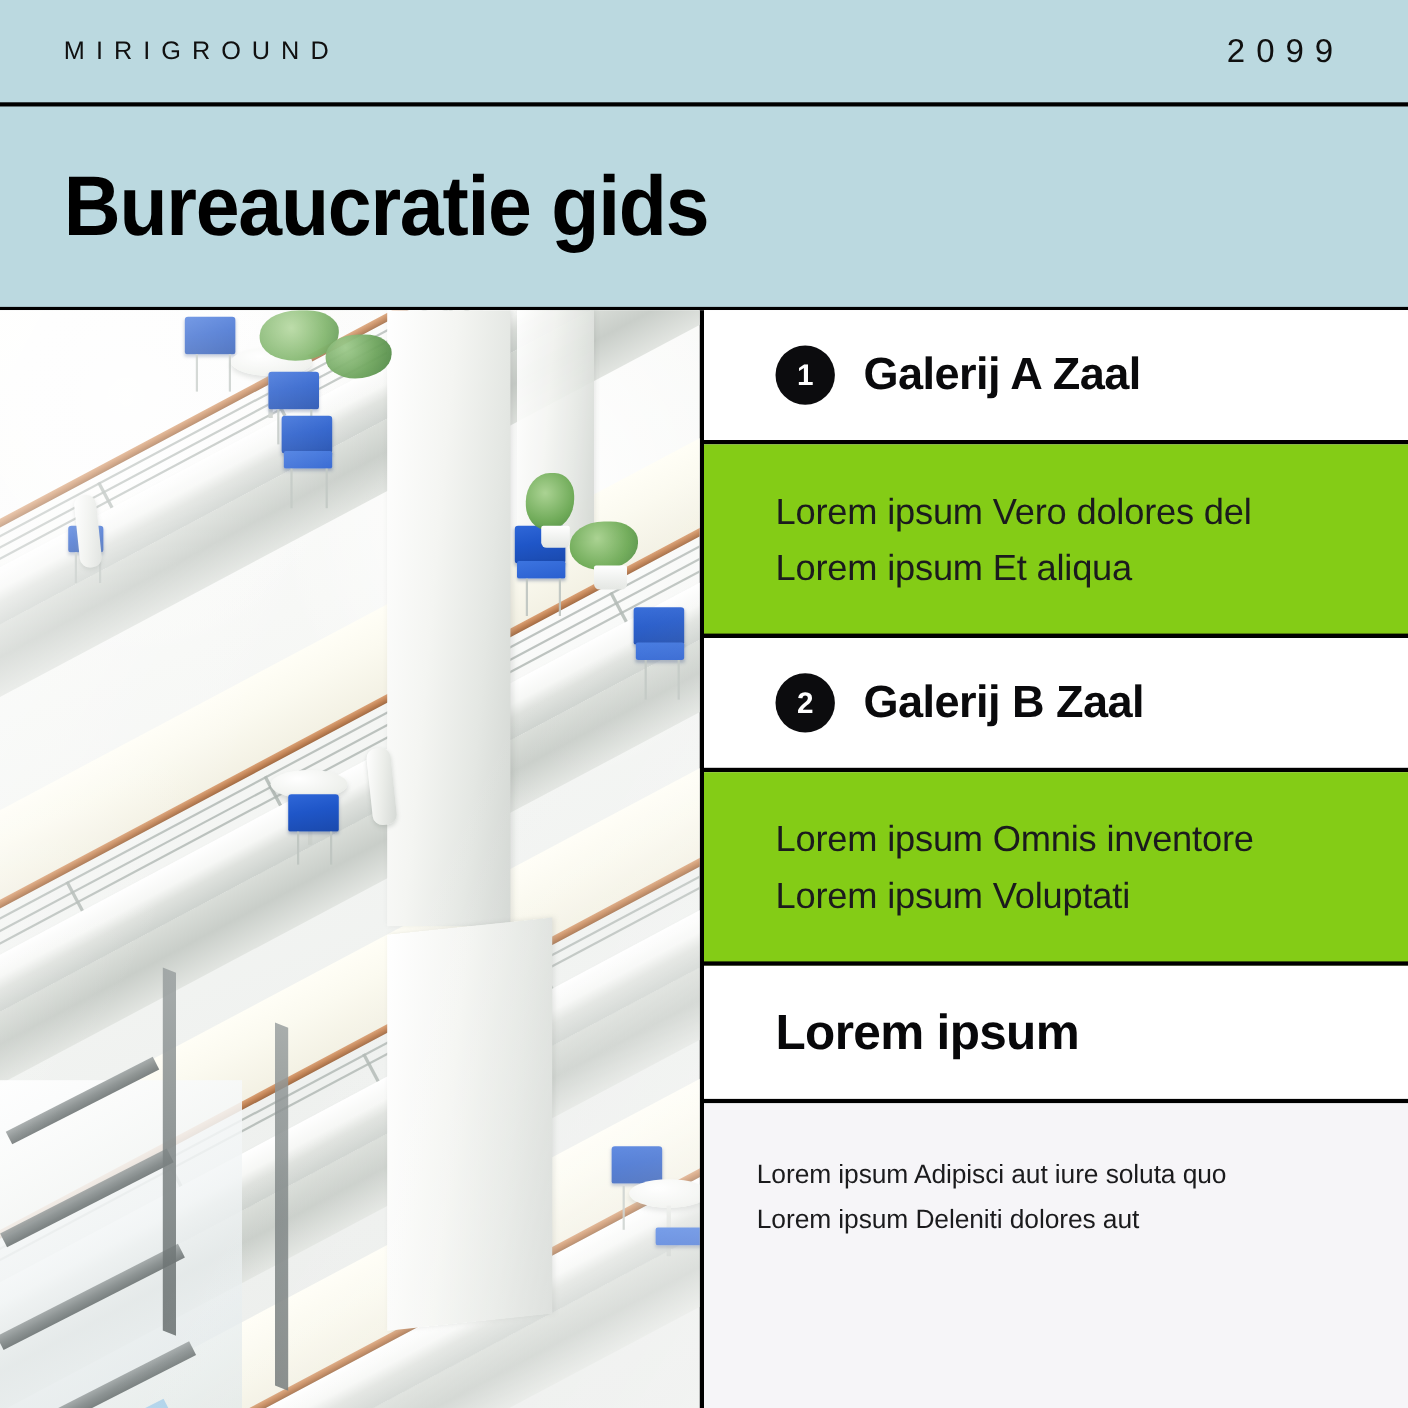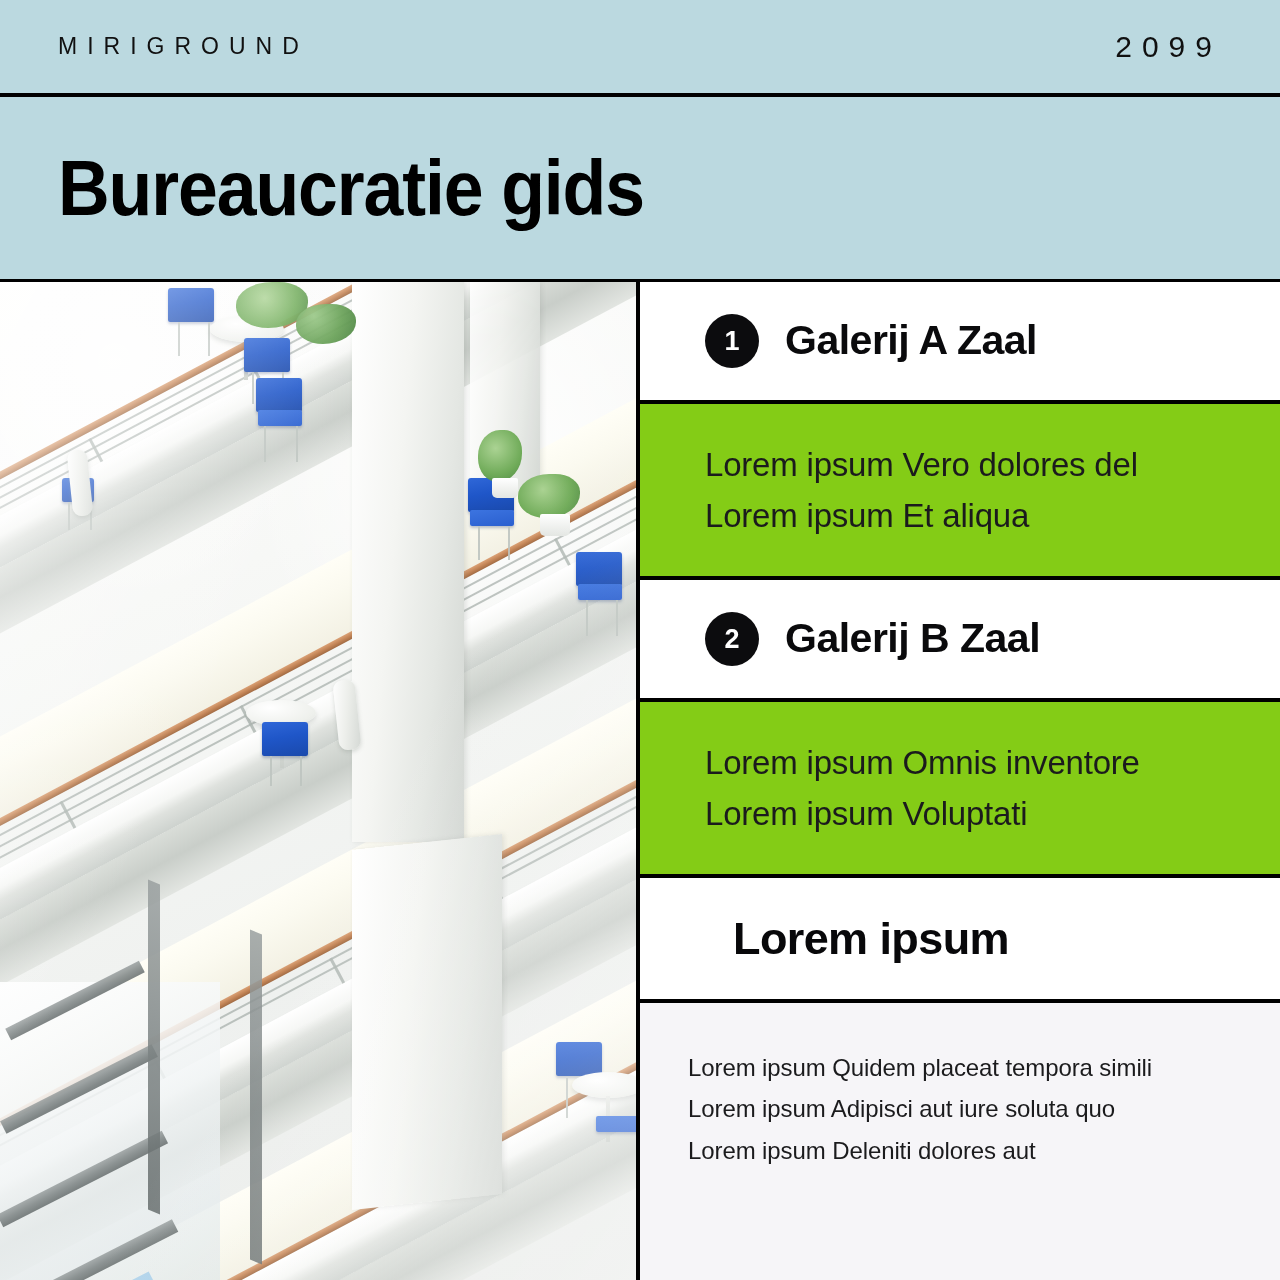--- a/index.html
+++ b/index.html
@@ -306,21 +306,20 @@
     letter-spacing: -0.2px;
   }
 
   .section-title {
     font-family: "Liberation Sans", sans-serif;
     font-size: 45px;
     font-weight: 700;
     color: #08080a;
     letter-spacing: -0.6px;
     line-height: 1.1;
-    margin-left: 28px;
   }
 
   .list-wrap {
     display: flex;
     flex-direction: column;
     width: 100%;
   }
   .list-item {
     font-family: "Liberation Sans", sans-serif;
     font-size: 24px;
@@ -495,21 +494,20 @@
           <div class="desc-text">Lorem ipsum Voluptati</div>
         </div>
       </div>
 
       <div class="row section">
         <div class="section-title">Lorem ipsum</div>
       </div>
 
       <div class="row list">
         <div class="list-wrap">
-          <div class="list-item">Lorem ipsum Quidem placeat tempora simili</div>
           <div class="list-item">Lorem ipsum Adipisci aut iure soluta quo</div>
           <div class="list-item">Lorem ipsum Deleniti dolores aut</div>
         </div>
       </div>
 
     </div>
   </div>
 </div>
 
 </body></html>

